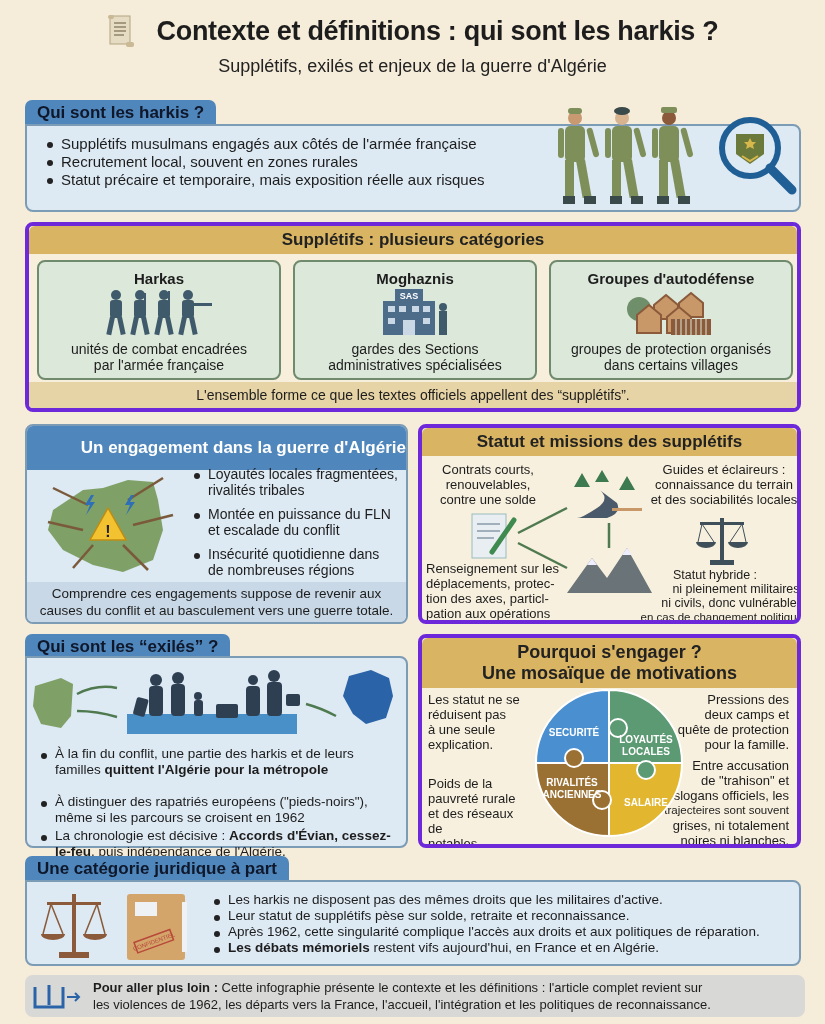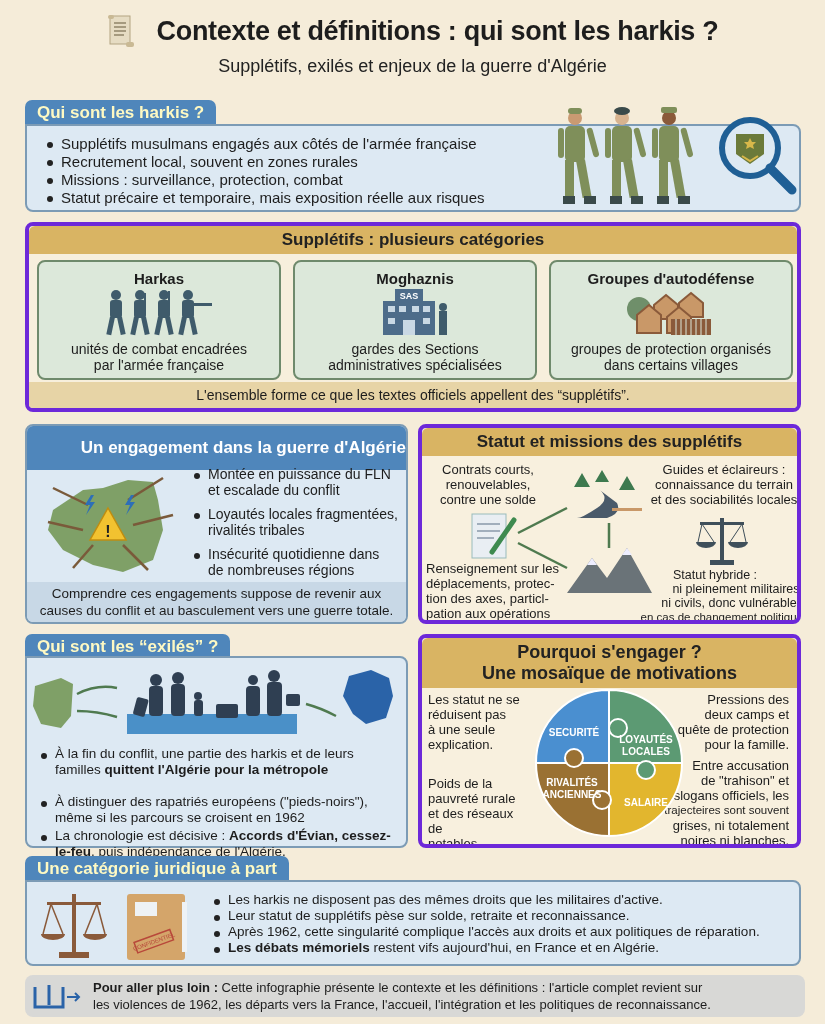--- a/index.html
+++ b/index.html
@@ -3,21 +3,21 @@
 <meta charset="utf-8">
 <style>
 *{box-sizing:border-box;margin:0;padding:0}
 body{width:825px;height:1024px;background:#f5ecd9;font-family:"Liberation Sans","DejaVu Sans",sans-serif;color:#1d1d1d;position:relative;overflow:hidden}
 .abs{position:absolute}
 .header{left:0;top:14px;width:825px;text-align:center}
 .title{font-size:27px;font-weight:bold;letter-spacing:-0.3px;display:inline-flex;align-items:center;gap:22px}
 .subtitle{font-size:18px;margin-top:4px;color:#222}
 .blue-box{background:#dde9f3;border:2px solid #7c9bb5;border-radius:8px}
 .gold-box{background:#f7efdc;border:4px solid #6d28d9;border-radius:8px}
-.tab-blue{background:#4f86bb;color:#fef9c3;font-weight:bold;font-size:17px;padding:3px 12px;border-radius:7px 7px 0 0}
+.tab-blue{background:#4f86bb;color:#0f172a;font-weight:bold;font-size:17px;padding:3px 12px;border-radius:7px 7px 0 0}
 .bullets{list-style:none}
 .bullets li{position:relative;padding-left:16px;line-height:18px}
 .bullets li:before{content:"";position:absolute;left:2px;top:7px;width:6px;height:6px;border-radius:50%;background:#222}
 .gold-head{background:#d9b463;text-align:center;font-weight:bold;font-size:17px;color:#222;padding:4px 0;border-radius:6px 6px 0 0}
 .card{background:#dce8da;border:2px solid #6f8a6c;border-radius:8px;text-align:center}
 .card .ct{font-weight:bold;font-size:15px;margin-top:8px}
 .card .cd{font-size:14px;line-height:16px}
 .footer-strip{background:#e7d4a6;text-align:center;font-size:14px;padding:5px 0}
 .sm{font-size:13px;line-height:15px}
 b{font-weight:bold}
@@ -43,21 +43,20 @@
   <div class="subtitle">Supplétifs, exilés et enjeux de la guerre d'Algérie</div>
 </div>
 
 <div class="abs" style="left:25px;top:100px;">
   <div class="tab-blue">Qui sont les harkis ?</div>
 </div>
 <div class="abs blue-box" style="left:25px;top:124px;width:776px;height:88px;border-top-left-radius:0">
   <ul class="bullets" style="position:absolute;left:18px;top:9px;font-size:15px">
     <li>Supplétifs musulmans engagés aux côtés de l'armée française</li>
     <li>Recrutement local, souvent en zones rurales</li>
-    <li>Missions : surveillance, protection, combat</li>
     <li>Statut précaire et temporaire, mais exposition réelle aux risques</li>
   </ul>
 </div>
 <svg class="abs" style="left:540px;top:100px" width="280" height="115" viewBox="0 0 280 115">
   <g fill="#7f8f5a">
     <g transform="translate(10,0)">
         <circle cx="25" cy="18" r="7" fill="#c99a72"></circle>
         <rect x="18" y="8" width="14" height="6" rx="3"></rect>
         <rect x="15" y="26" width="20" height="36" rx="5"></rect>
         <rect x="15" y="60" width="9" height="38"></rect>
@@ -200,22 +199,22 @@
         <path d="M100 65 L140 55"></path>
         <path d="M60 85 L40 108"></path>
         <path d="M90 85 L115 110"></path>
       </g>
     <path d="M75 48 L93 80 L57 80 Z" fill="#f2c230" stroke="#c08d10" stroke-width="1.5"></path>
     <text x="75" y="77" text-anchor="middle" font-size="16" font-weight="bold" fill="#222" font-family="Liberation Sans, sans-serif">!</text>
     <path d="M58 35 l-6 10 h5 l-4 10 l9 -13 h-5 l4 -7z" fill="#2d6fb8"></path>
     <path d="M98 35 l-6 10 h5 l-4 10 l9 -13 h-5 l4 -7z" fill="#2d6fb8"></path>
   </svg>
   <ul class="bullets" style="position:absolute;left:165px;top:40px;font-size:14px;width:210px">
+    <li style="line-height:16px;margin-bottom:8px"><span>Loyautés locales fragmentées,</span><br><span>rivalités tribales</span></li>
     <li style="line-height:16px;margin-bottom:8px"><span>Montée en puissance du FLN</span><br><span>et escalade du conflit</span></li>
-    <li style="line-height:16px;margin-bottom:8px"><span>Loyautés locales fragmentées,</span><br><span>rivalités tribales</span></li>
     <li style="line-height:16px"><span>Insécurité quotidienne dans</span><br><span>de nombreuses régions</span></li>
   </ul>
   <div style="position:absolute;left:0;bottom:0;width:100%;background:#c8d8e6;text-align:center;font-size:13.5px;line-height:17px;padding:3px 0">
     <div>Comprendre ces engagements suppose de revenir aux</div>
       <div>causes du conflit et au basculement vers une guerre totale.</div>
   </div>
 </div>
 
 <div class="abs gold-box" style="left:418px;top:424px;width:383px;height:200px;overflow:hidden;background:#f8f0de">
   <div class="gold-head">Statut et missions des supplétifs</div>

